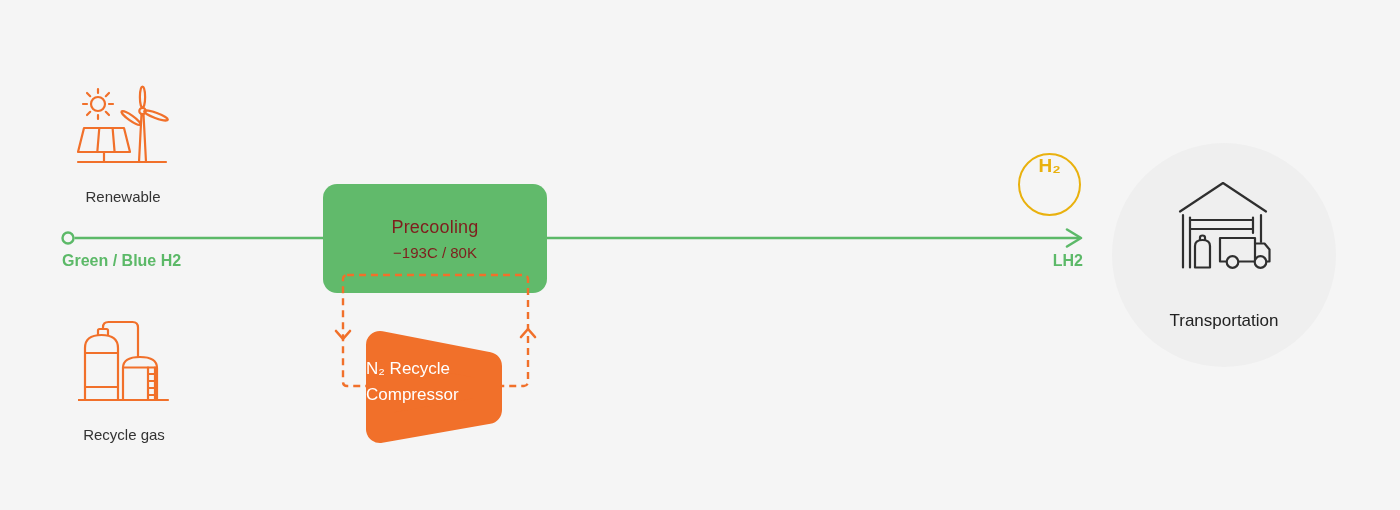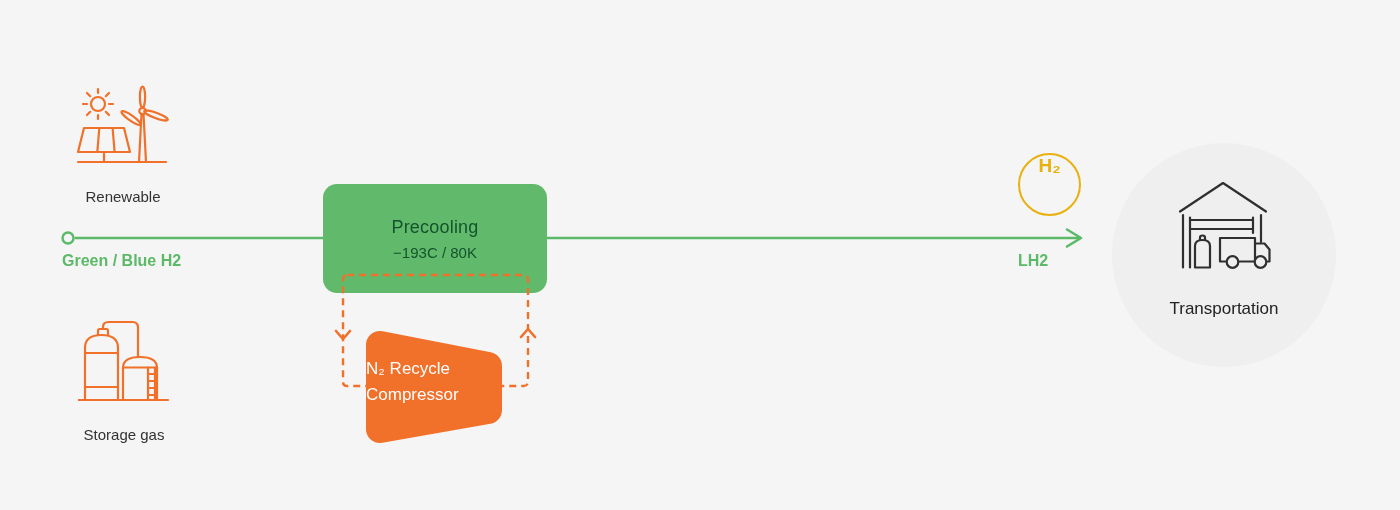--- a/index.html
+++ b/index.html
@@ -6,21 +6,21 @@
   .canvas{
     position:relative;width:1400px;height:510px;background:#f5f5f5;
     font-family:"Liberation Sans","DejaVu Sans",sans-serif;overflow:hidden;
   }
   .abs{position:absolute;}
   svg{display:block;}
   .layer{position:absolute;left:0;top:0;pointer-events:none;}
 
   .stage-box{
     position:absolute;width:224px;height:109px;border-radius:14px;
-    background:#61ba6b;color:#14532d;display:flex;flex-direction:column;
+    background:#61ba6b;color:#7f1d1d;display:flex;flex-direction:column;
     align-items:center;justify-content:center;gap:6px;z-index:2;
   }
   .stage-name{font-size:18px;font-weight:500;letter-spacing:.2px;}
   .stage-detail{font-size:15px;font-weight:400;}
 
   .io-label{position:absolute;color:#5cb968;font-size:16px;font-weight:600;z-index:5;}
 
   .h2-badge{
     position:absolute;left:1018px;top:153px;width:59px;height:59px;
     border:2.5px solid #e9b10e;border-radius:50%;color:#e9b10e;
@@ -39,21 +39,21 @@
   .compressor-label{
     position:absolute;left:366px;top:356px;width:136px;
     color:#ffffff;font-size:17px;font-weight:500;line-height:26px;z-index:5;
   }
 
   .dest-circle{
     position:absolute;left:1112px;top:143px;width:224px;height:224px;
     border-radius:50%;background:#efefef;z-index:1;
   }
   .dest-label{
-    position:absolute;left:1112px;top:296px;width:224px;text-align:center;
+    position:absolute;left:1112px;top:308px;width:224px;text-align:center;
     color:#222222;font-size:17px;font-weight:500;line-height:26px;z-index:5;
   }
 </style>
 </head>
 <body>
 
 <div class="canvas">
 
   <svg class="layer" width="1400" height="510" style="z-index:1">
     <circle cx="68" cy="238" r="5.5" fill="#f5f5f5" stroke="#5cb968" stroke-width="2.4"></circle>
@@ -83,21 +83,21 @@
       <path d="M7,82 L7,30 Q7,17 23.5,17 Q40,17 40,30 L40,82"></path>
       <path d="M7,35 H40 M7,69 H40"></path>
       <path d="M20,17 V12.5 Q20,11 21.5,11 H28.5 Q30,11 30,12.5 V17"></path>
       <path d="M25,11 V9.5 Q25,4 30.5,4 H54.5 Q60,4 60,9.5 V39"></path>
       <path d="M45,82 V50 Q45,39 62,39 Q79,39 79,50 V82"></path>
       <path d="M45,49.5 H79"></path>
       <path d="M70,49.5 V82 M77,49.5 V82 M70,56 H77 M70,63 H77 M70,70 H77 M70,77 H77"></path>
       <path d="M0,82 H90"></path>
     </g>
   </svg>
-  <div class="source-label" style="left:78px;top:426px;width:92px">Storage gas</div>
+  <div class="source-label" style="left:78px;top:426px;width:92px">Recycle gas</div>
 
   <div class="io-label" style="left:62px;top:252px">Green / Blue H2</div>
 
   <div class="stage-box" style="left:323px;top:184px">
     <div class="stage-name">Precooling</div>
     <div class="stage-detail">−193C / 80K</div>
   </div>
 
   <svg class="layer" width="1400" height="510" style="z-index:3">
     <rect x="343" y="275" width="185" height="111" rx="4" fill="none" stroke="#f1702a" stroke-width="2.4" stroke-dasharray="7 5"></rect>
@@ -112,21 +112,21 @@
   </svg>
   <div class="compressor-label">
     <div>N₂ Recycle</div>
     <div>Compressor</div>
   </div>
 
   <div class="h2-badge">
     <span>H₂</span>
   </div>
 
-  <div class="io-label" style="left:983px;top:252px;width:100px;text-align:center">LH2</div>
+  <div class="io-label" style="left:983px;top:252px;width:100px;text-align:right">LH2</div>
 
   <div class="dest-circle"></div>
   <svg class="abs" style="left:1172px;top:180px;z-index:2" width="104" height="92" viewBox="0 0 104 92">
     <g fill="none" stroke="#2f2f2f" stroke-width="2.2" stroke-linecap="round" stroke-linejoin="round">
       <path d="M8,31.5 L51,3 L94,31.5"></path>
       <path d="M11,35 V87.5"></path>
       <path d="M18,37.5 V87.5"></path>
       <path d="M18,40 H81 M18,49 H81 M81,37.5 V53"></path>
       <path d="M89,35 V62"></path>
       <path d="M23,87.5 V66 Q23,60 30.5,60 Q38,60 38,66 V87.5 Z"></path>

